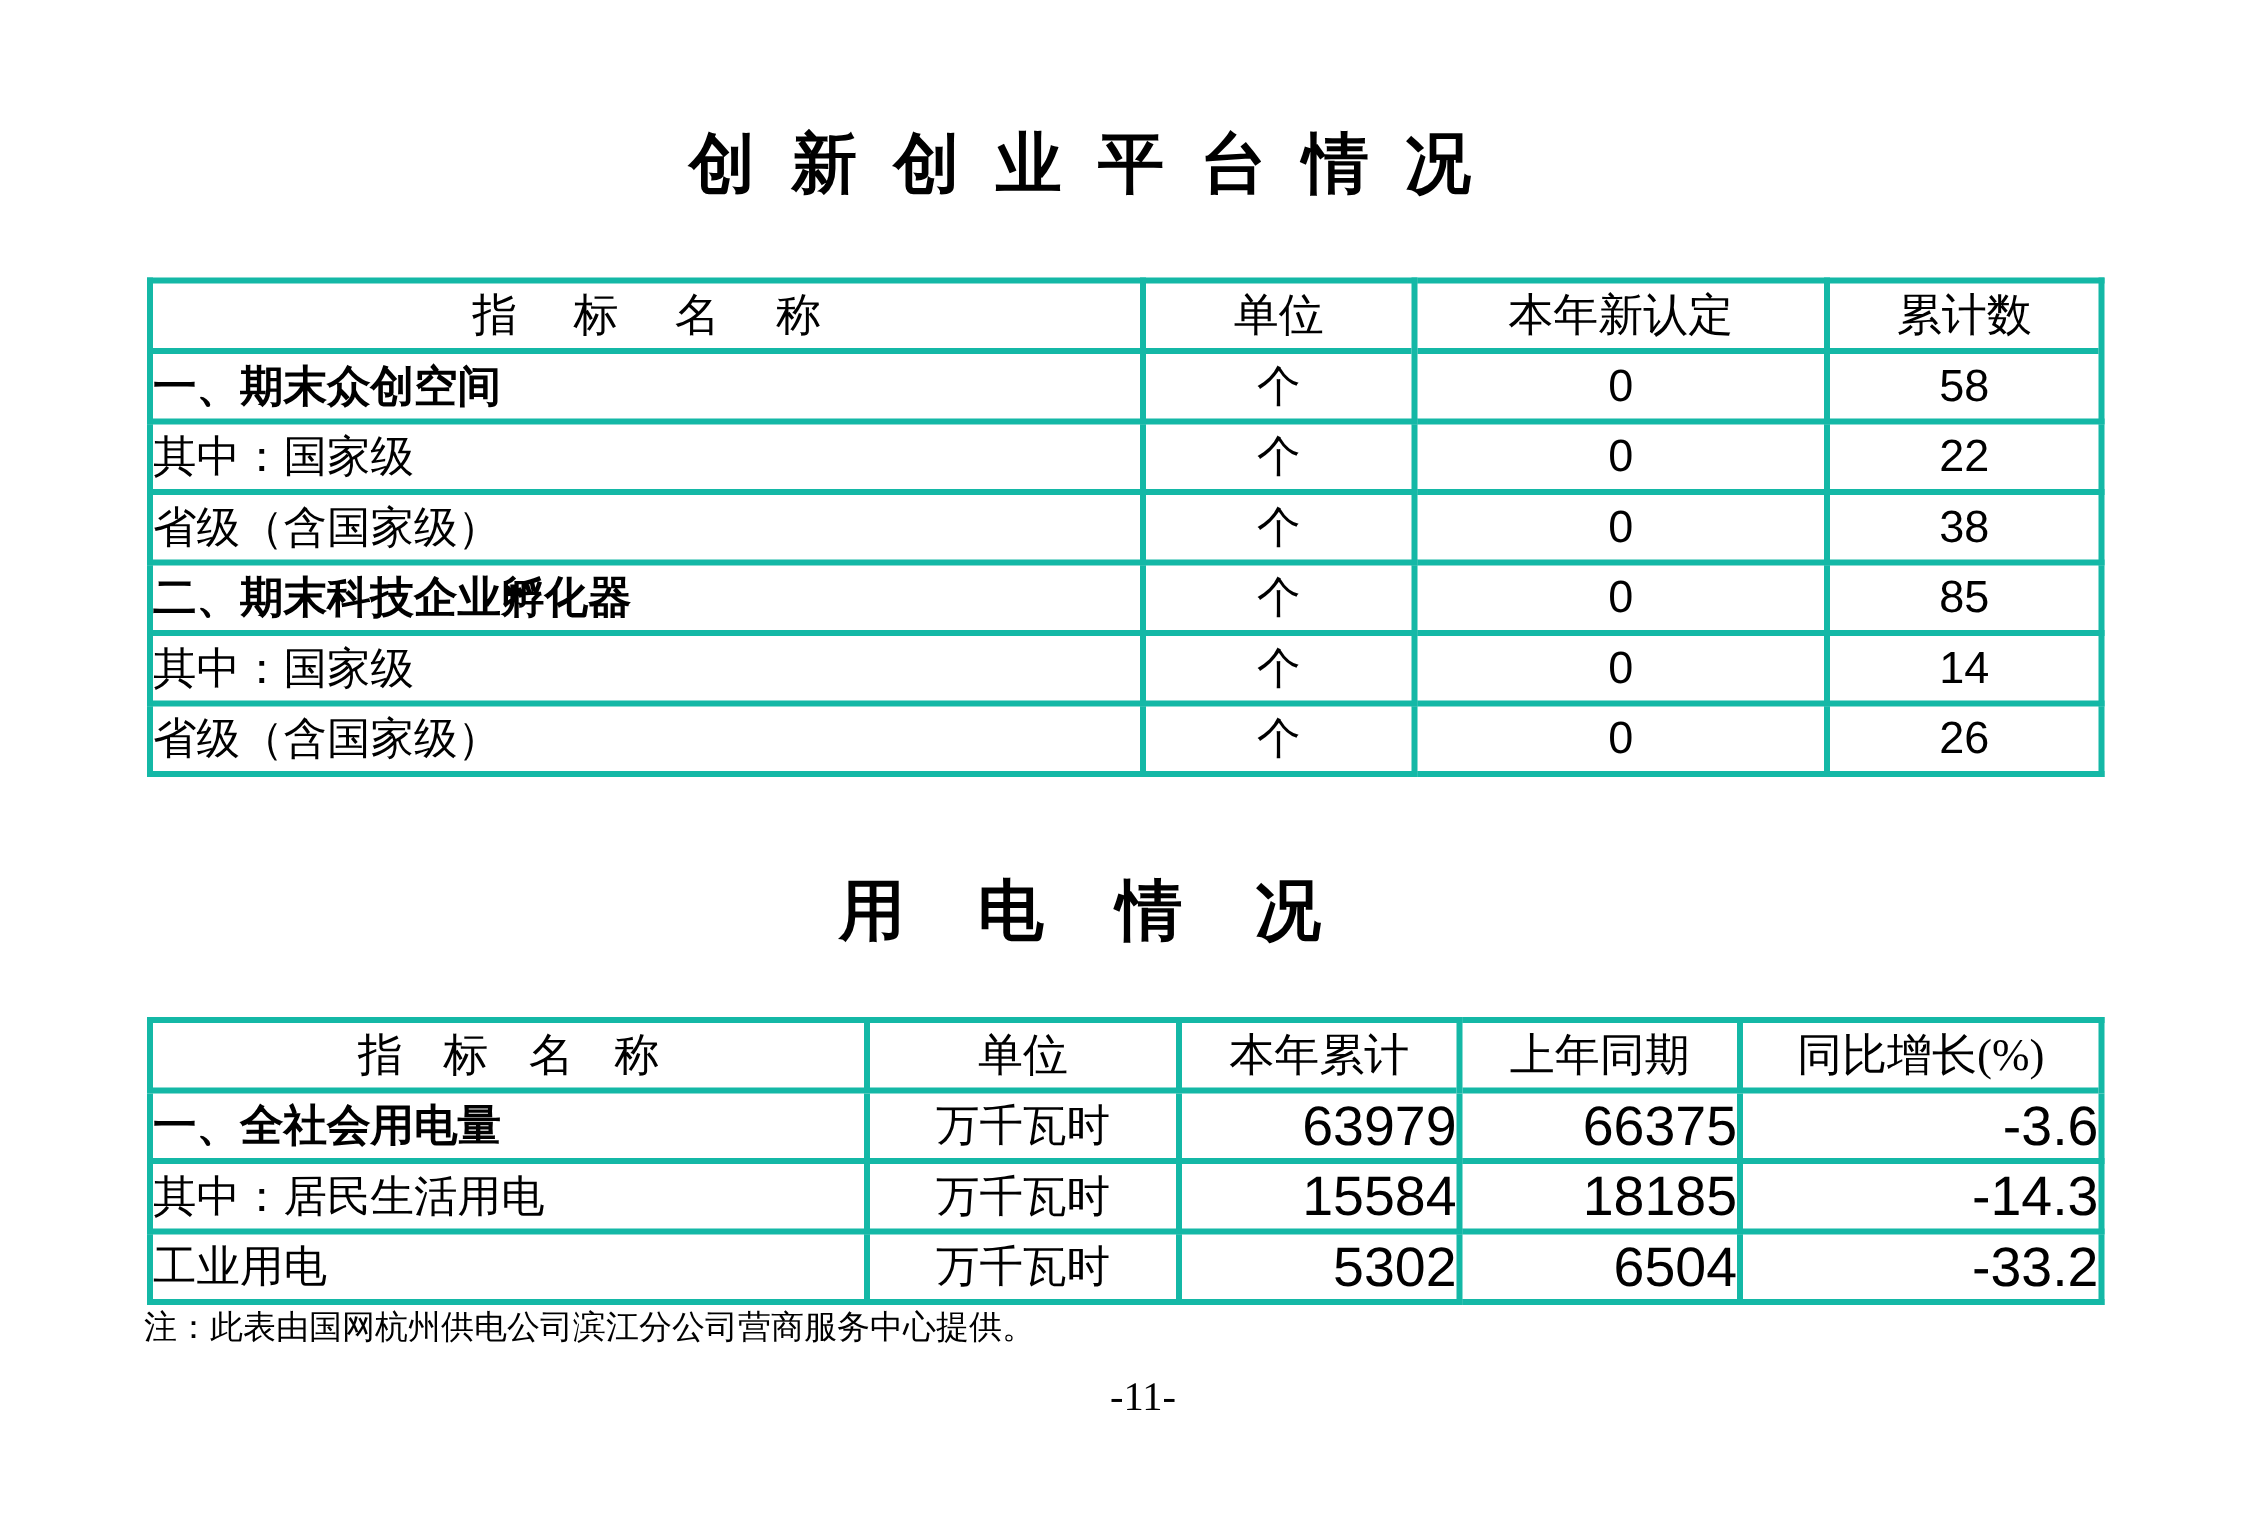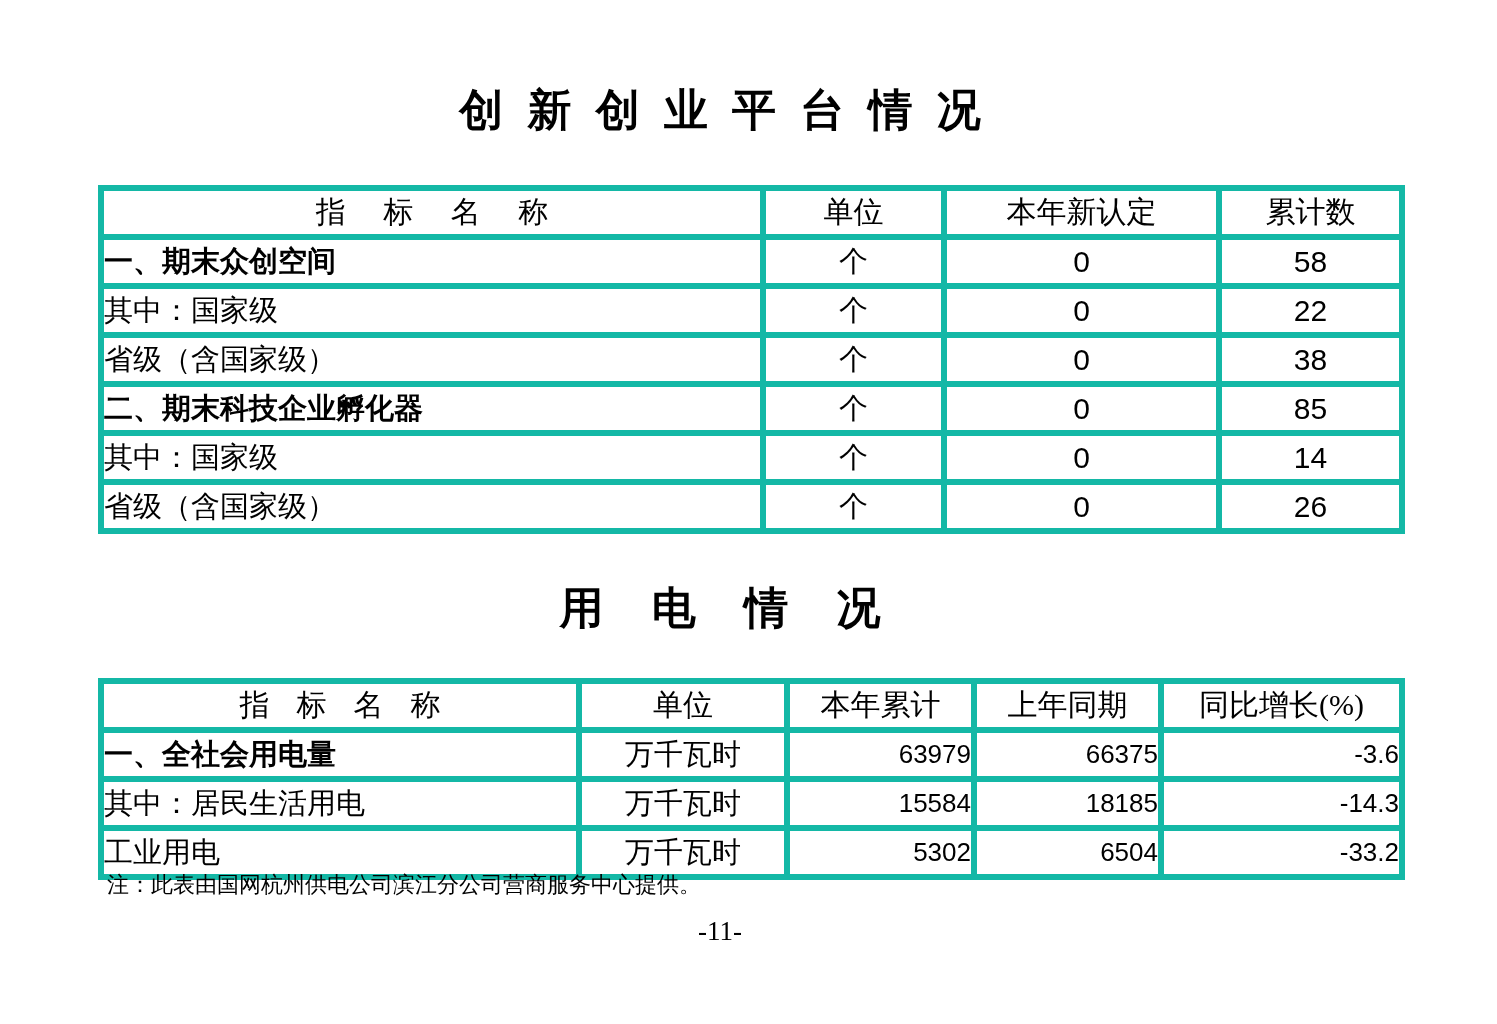--- a/index.html
+++ b/index.html
@@ -34,21 +34,21 @@
     width: 1301px;
     border-collapse: collapse;
     table-layout: fixed;
     border: 3px solid #000;
     font-size: 29px;
   }
   #platform-table { top: 185px; }
   #electricity-table { top: 678px; }
 
   .data-table th, .data-table td {
-    border: 6px solid #14b8a6;
+    border: 4px solid #14b8a6;
     height: 43px;
     padding: 0;
     white-space: nowrap;
     overflow: hidden;
     vertical-align: middle;
   }
   .data-table thead th {
     font-weight: 400;
     text-align: center;
     font-size: 30px;
@@ -61,38 +61,39 @@
   .c-ind { text-align: left; font-family: "Liberation Serif", serif; }
   .ind0 { padding-left: 13px;  font-weight: 700; }
   .ind1 { padding-left: 115px; }
   .ind2 { padding-left: 198px; }
   .c-center { text-align: center; }
   .num { font-family: "Liberation Sans", sans-serif; font-size: 30px; }
   .r-num {
     text-align: right;
     padding-right: 13px;
     font-family: "Liberation Sans", sans-serif;
-    font-size: 26px;
+    font-size: 37px;
   }
   .footnote {
     position: absolute;
     top: 870px;
-    left: 107px;
+    left: 96px;
     margin: 0;
     font-size: 22px;
     font-family: "Liberation Serif", serif;
   }
   .page-number {
     position: absolute;
     top: 916px;
     left: 0;
     width: 100%;
     text-align: center;
     font-size: 27px;
     font-family: "Liberation Serif", serif;
+    padding-left: 42px;
   }
 </style>
 </head>
 <body>
 
 <div class="page">
 
   <h1 class="doc-title title-platform">创新创业平台情况</h1>
 
   <table class="data-table" id="platform-table">

